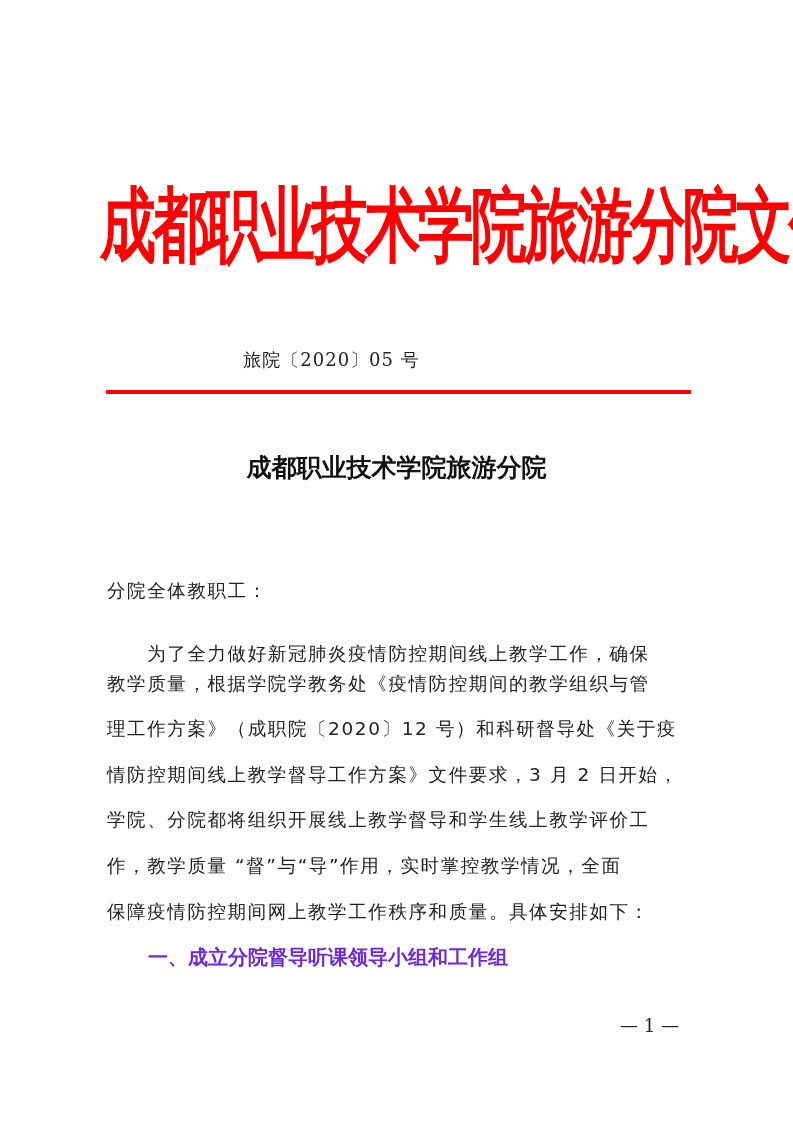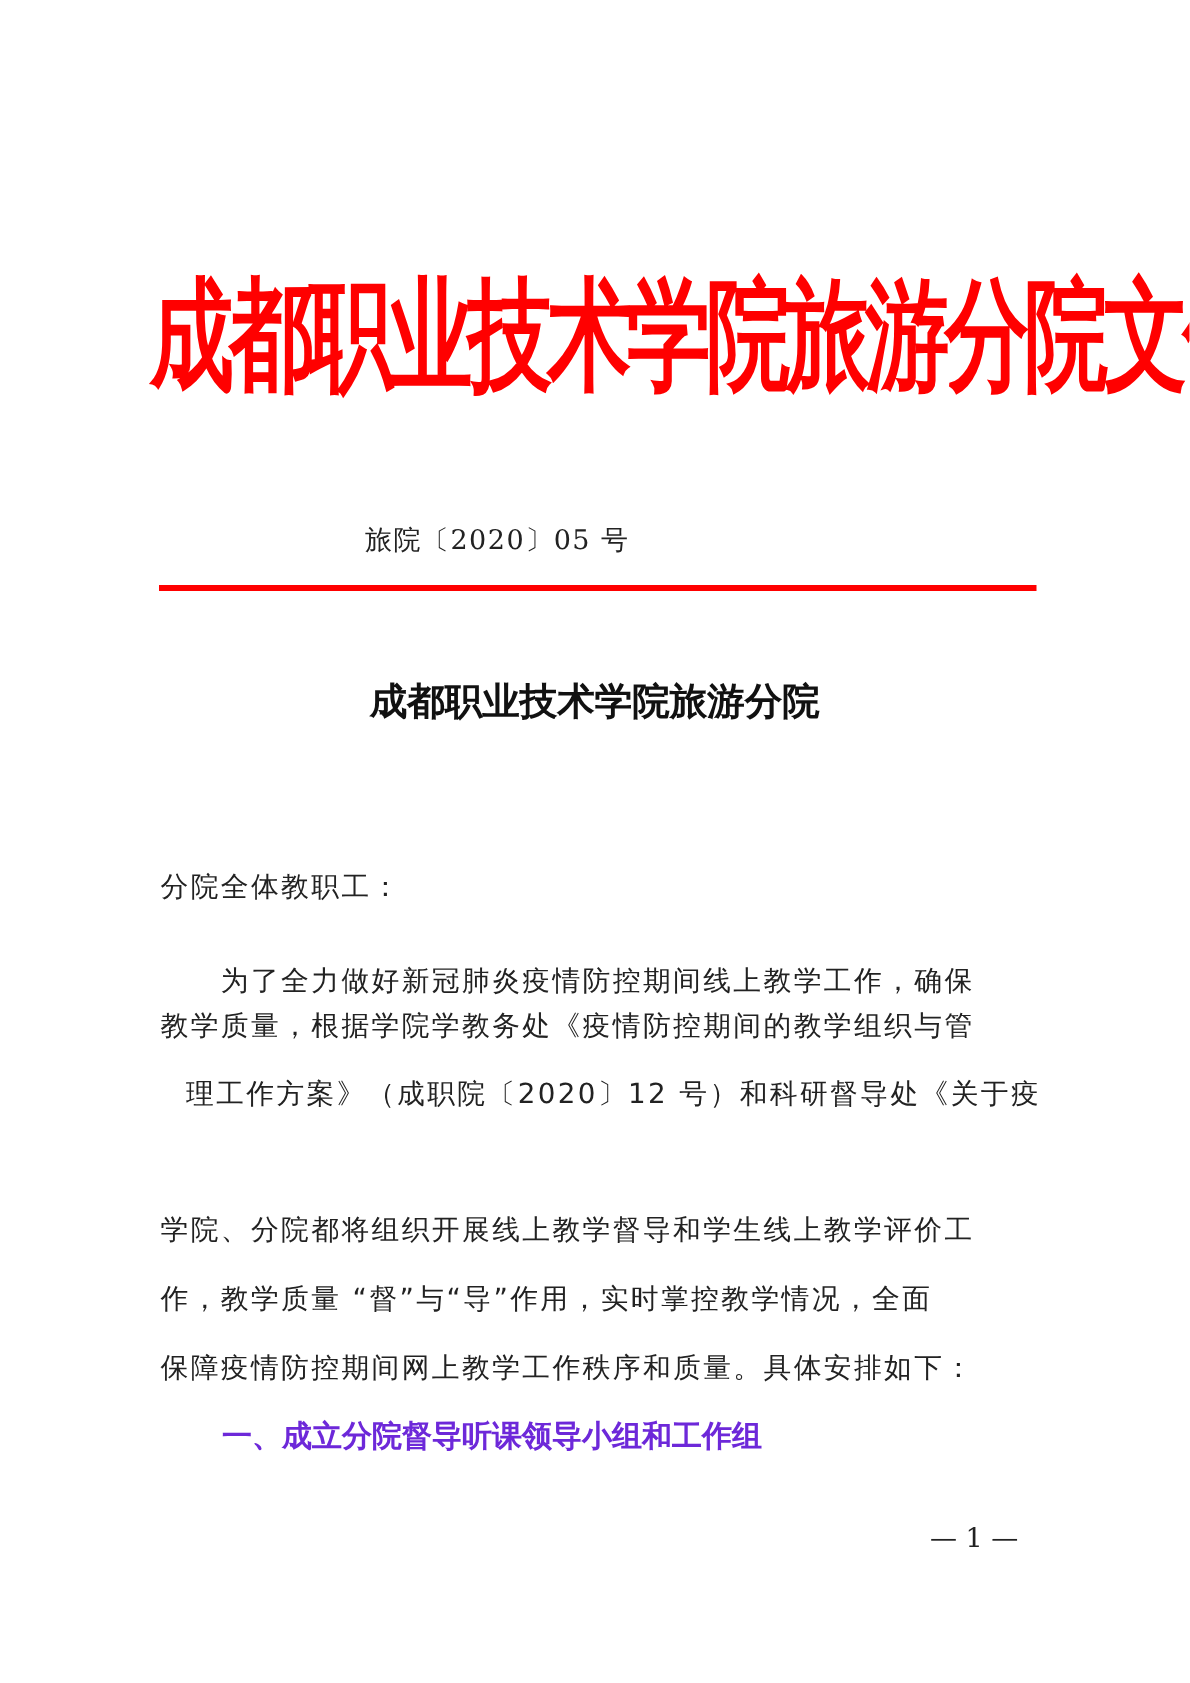--- a/index.html
+++ b/index.html
@@ -42,21 +42,22 @@
 <div class="page">
   <div class="red-head">成都职业技术学院旅游分院文件</div>
   <div class="doc-number">旅院〔2020〕05 号</div>
   <div class="red-rule"></div>
 
   <div class="title l1">成都职业技术学院旅游分院</div>
 
   <div class="body-text" style="top:578px;">分院全体教职工：</div>
   <div class="body-text" style="top:625px;margin-top:16px;">　　为了全力做好新冠肺炎疫情防控期间线上教学工作，确保</div>
   <div class="body-text" style="top:671px;">教学质量，根据学院学教务处《疫情防控期间的教学组织与管</div>
-  <div class="body-text" style="top:716px;margin-left:17px;">理工作方案》（成职院〔2020〕12 号）和科研督导处《关于疫</div>
+  <div class="body-text" style="top:716px;">理工作方案》（成职院〔2020〕12 号）和科研督导处《关于疫</div>
+  <div class="body-text" style="top:762px;">情防控期间线上教学督导工作方案》文件要求，3 月 2 日开始，</div>
   <div class="body-text" style="top:807px;">学院、分院都将组织开展线上教学督导和学生线上教学评价工</div>
   <div class="body-text" style="top:853px;">作，教学质量 “督”与“导”作用，实时掌控教学情况，全面</div>
   <div class="body-text" style="top:899px;">保障疫情防控期间网上教学工作秩序和质量。具体安排如下：</div>
 
   <div class="heading1">一、成立分院督导听课领导小组和工作组</div>
 
   <div class="page-num">— 1 —</div>
 </div>
 
 </body></html>

